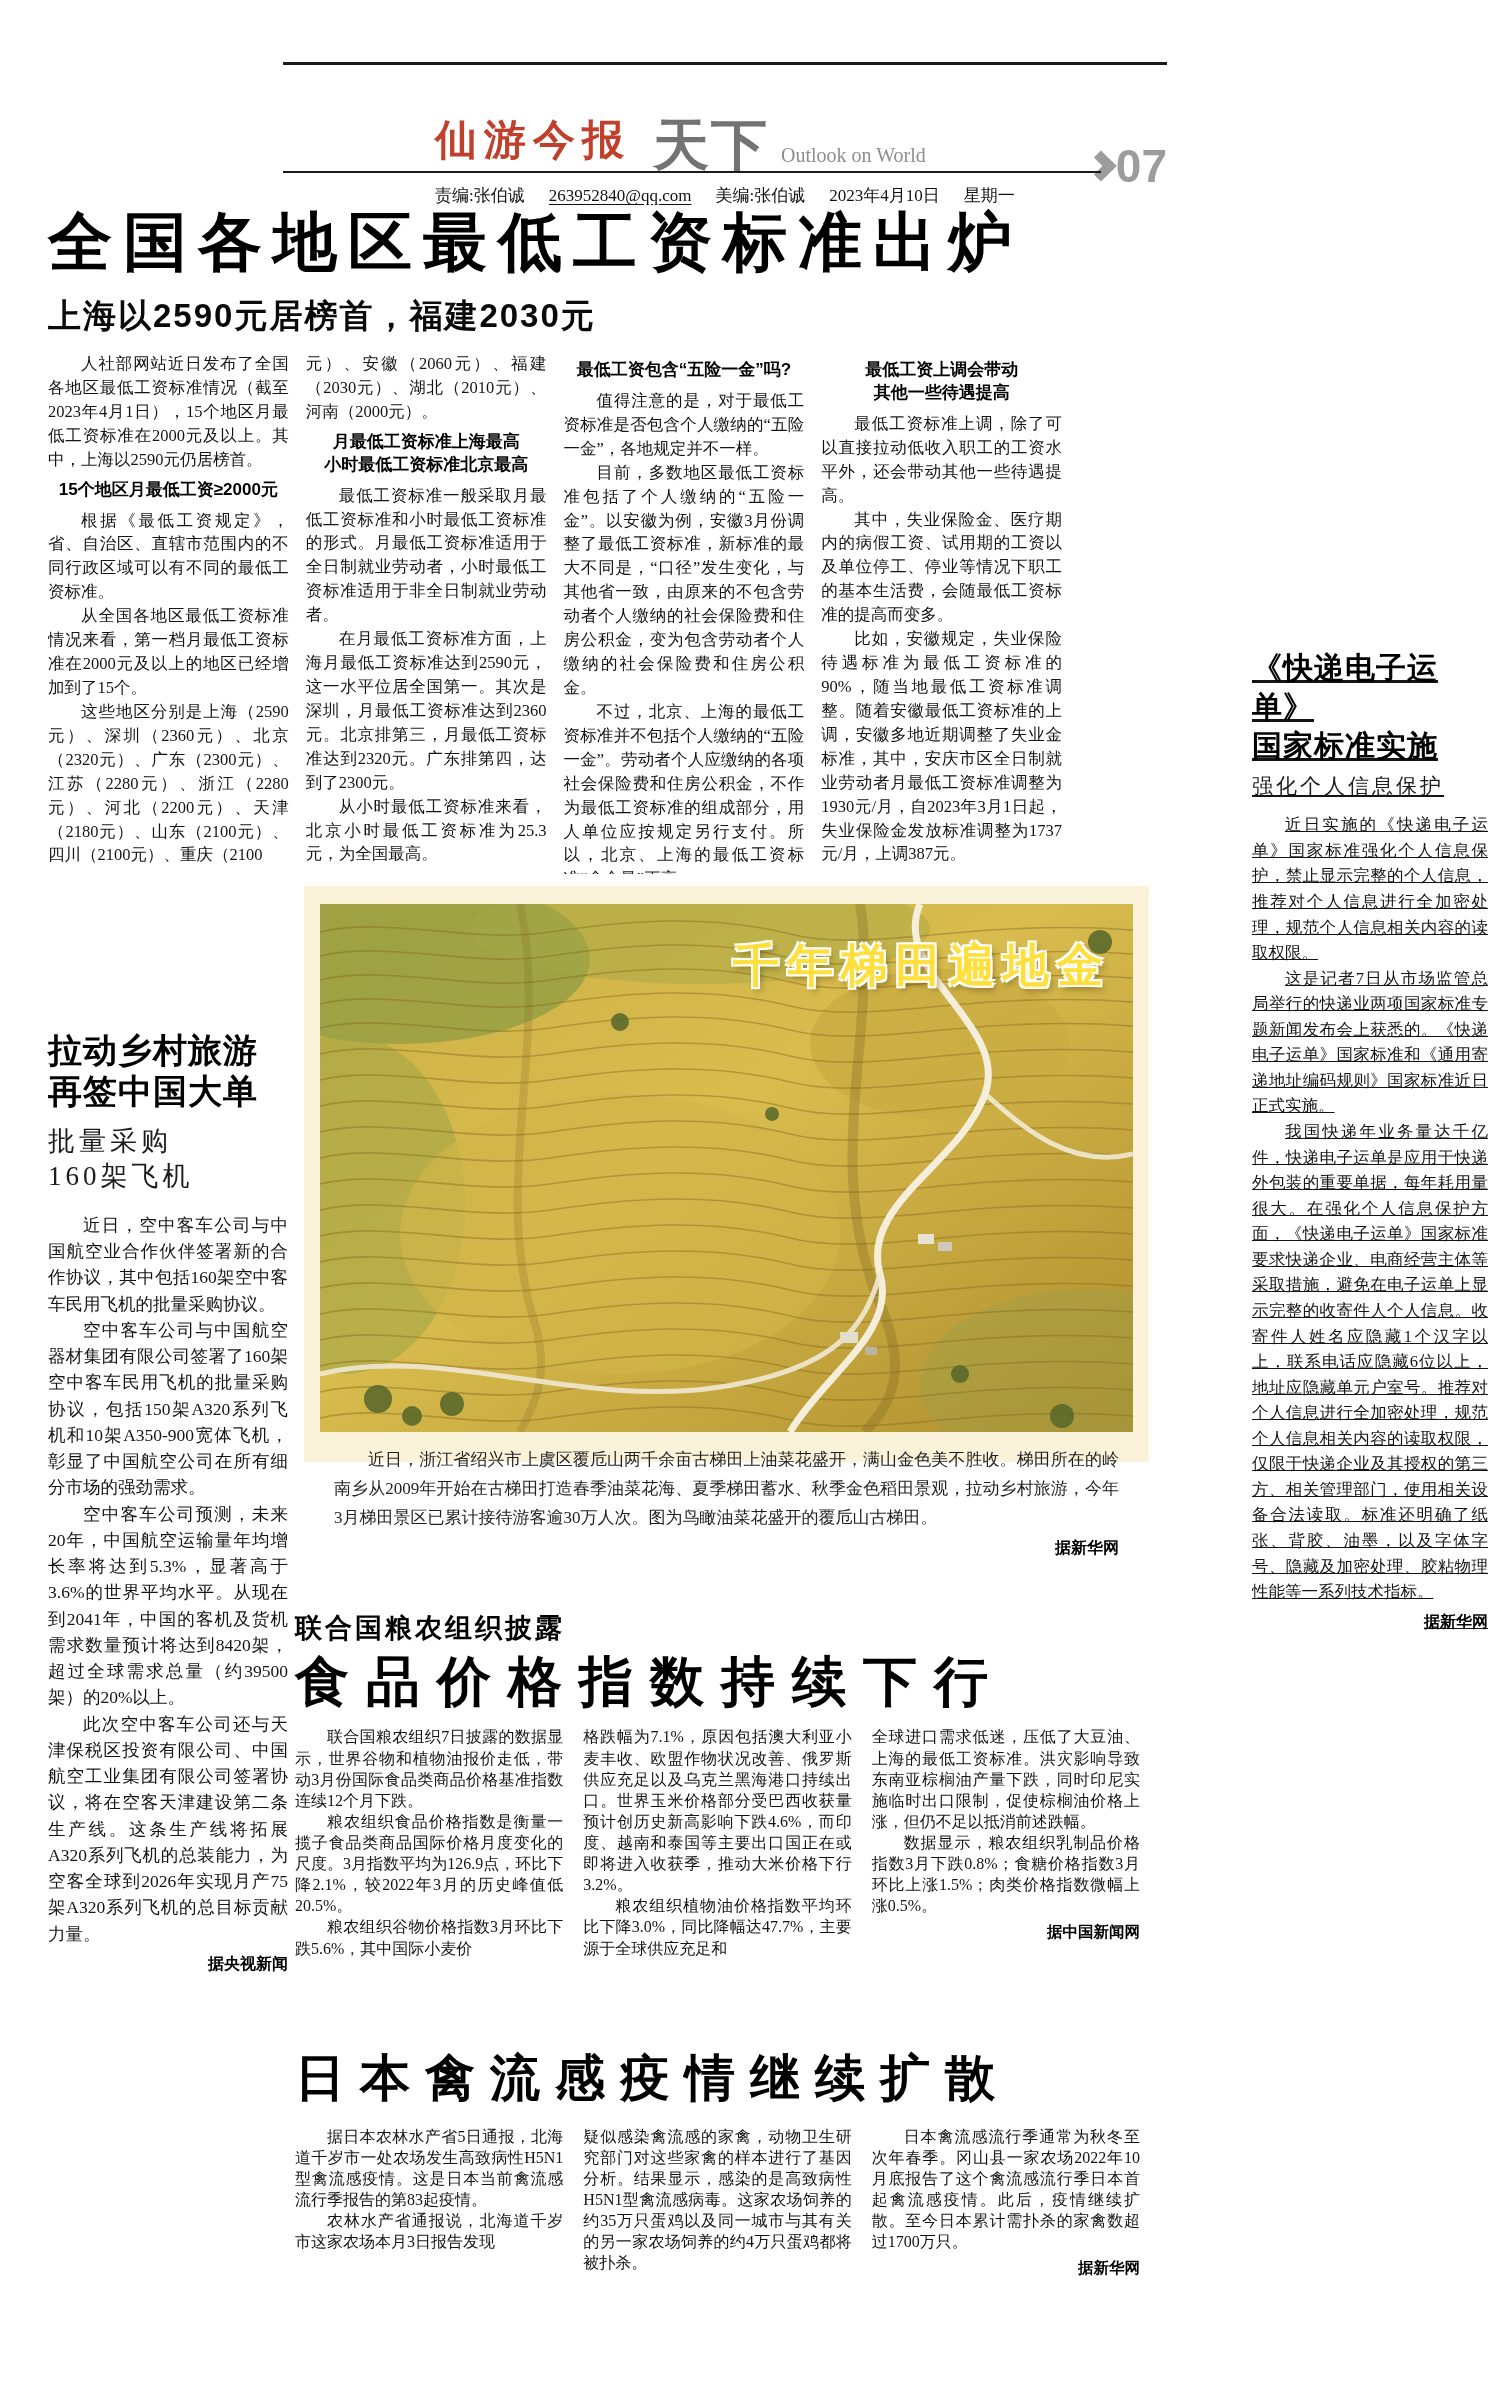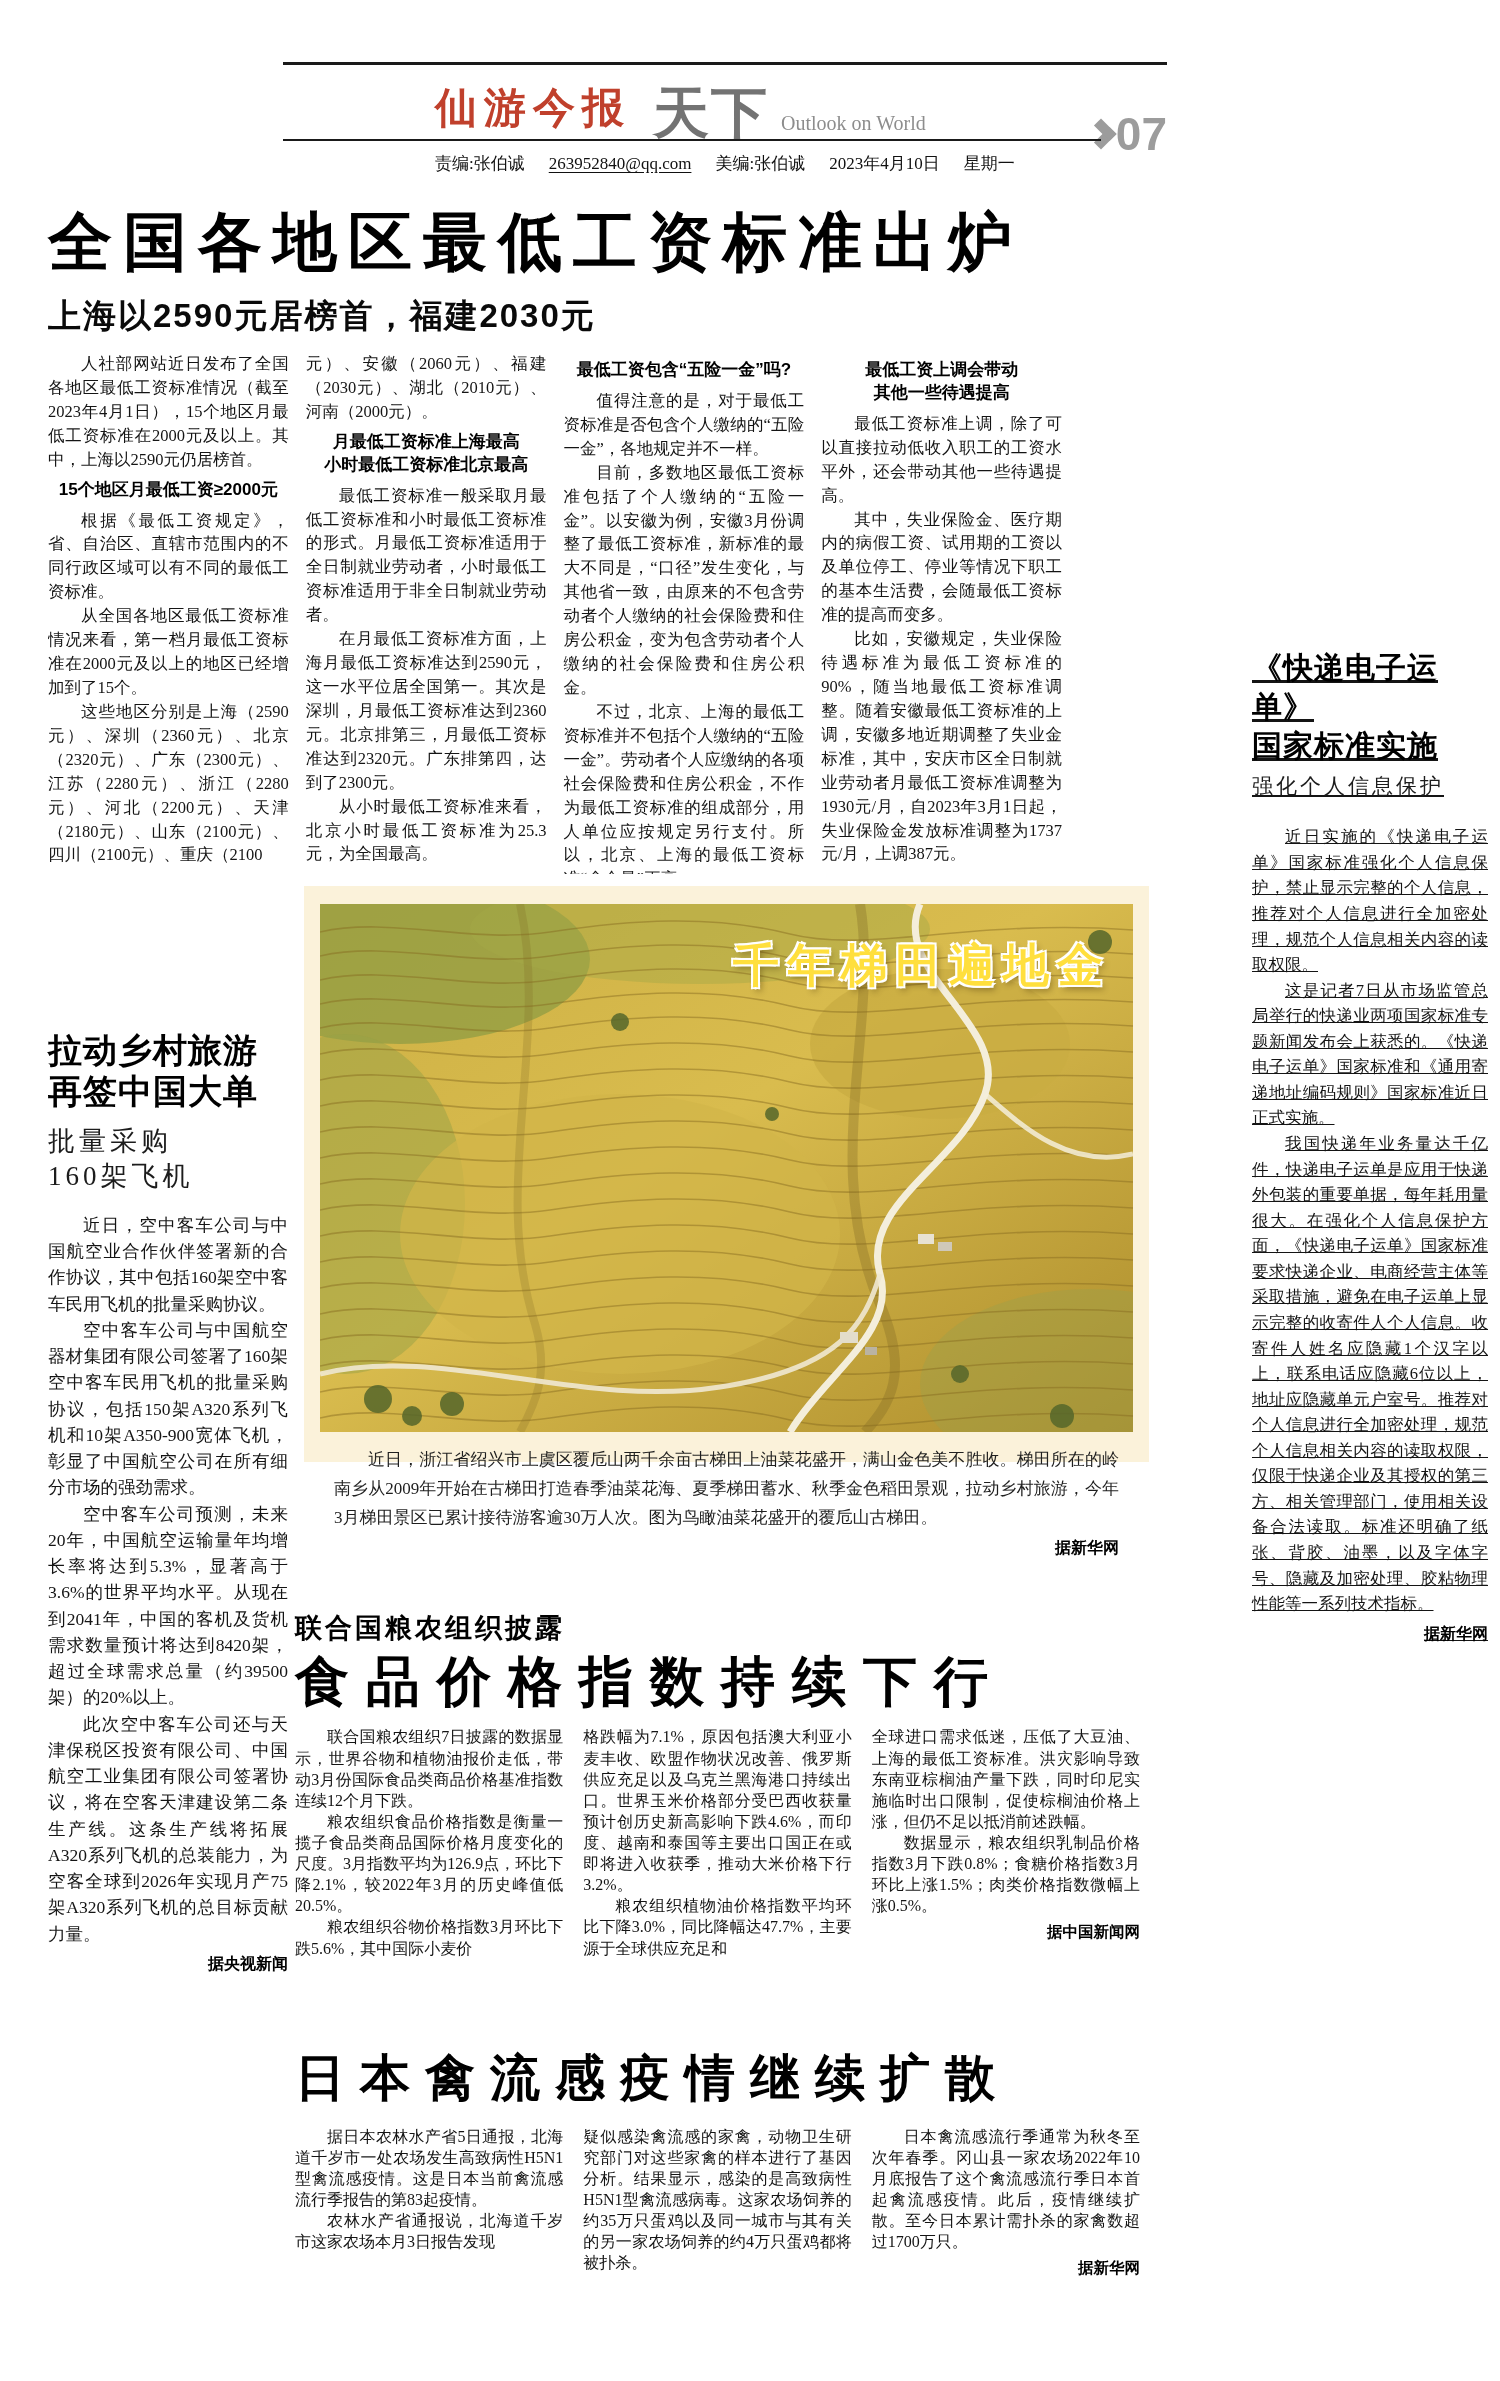--- a/index.html
+++ b/index.html
@@ -2,21 +2,21 @@
 <html style="--masthead-red: #c0402c; --header-gray: #737373; --page-gray: #9c9c9c; --panel-cream: #fbf2da; --overlay-yellow: #ffdf3d;"><head>
 <meta charset="utf-8">
 <style>
   * { box-sizing: border-box; margin: 0; padding: 0; }
   html,body { background:#ffffff; }
   .page { position:relative; width:1500px; height:2381px; background:#fff; overflow:hidden;
           font-family:"Liberation Serif","DejaVu Serif",serif; color:#141414; }
 
   
   .header { position:absolute; left:283px; top:62px; width:884px; border-top:3px solid #1a1a1a; }
-  .mast-row { position:relative; height:74px; }
+  .mast-row { position:relative; height:74px;margin-top:32px; }
   .masthead { position:absolute; left:152px; top:22px; font:700 42px/1 "Liberation Serif",serif;
               color:var(--masthead-red,#c0402c); letter-spacing:7px; }
   .section-cn { position:absolute; left:370px; top:20px; font:900 56px/1 "Liberation Sans",sans-serif;
                 color:var(--header-gray,#737373); letter-spacing:2px; }
   .section-en { position:absolute; left:498px; top:48px; font:400 20px/1 "Liberation Serif",serif;
                 color:#8d8d8d; }
   .mid-rule { position:absolute; left:0; top:74px; width:818px; height:2px; background:#1a1a1a; }
   .pageno { position:absolute; right:0; top:46px; display:flex; align-items:center;
             color:var(--page-gray,#9c9c9c); font:900 46px/1 "Liberation Sans",sans-serif; }
   .chev { width:22px; height:22px; border:solid var(--page-gray,#9c9c9c); border-width:0 10px 10px 0;
@@ -58,21 +58,21 @@
                    color:var(--overlay-yellow,#ffdf3d); letter-spacing:8px;
                    text-shadow:-2px -2px 0 #fff,2px -2px 0 #fff,-2px 2px 0 #fff,2px 2px 0 #fff,3px 4px 6px rgba(60,40,0,.45); }
   .photo-caption { position:absolute; left:30px; right:30px; top:560px; }
   .photo-caption .cap { font:400 17px/1.7 "Liberation Serif",serif; text-align:justify; text-indent:2em; color:#1f1f1f; }
   .photo-caption .credit { margin-top:2px; }
 
   
   .right-art { position:absolute; left:1252px; top:648px; width:236px;text-decoration:underline; }
   .right-art .art-title { font:900 30px/1.3 "Liberation Sans",sans-serif; }
   .right-art .art-subtitle { margin-top:8px; font-size:21px; letter-spacing:3px; }
-  .right-art .body { margin-top:24px; }
+  .right-art .body { margin-top:12px; }
   .right-art .para { font:400 16.5px/1.55 "Liberation Serif",serif; }
 
   
   .food-art { position:absolute; left:295px; top:1612px; width:845px; }
   .kicker { font:600 27px/1.2 "Liberation Sans",sans-serif; letter-spacing:3px; color:#000; }
   .food-headline { margin-top:6px; font:900 54px/1.15 "Liberation Sans",sans-serif; letter-spacing:17px;
                    white-space:nowrap; color:#000; }
   .food-cols { margin-top:14px; display:flex; gap:20px; height:268px; overflow:hidden; }
   .small .para { font:400 16px/1.32 "Liberation Serif",serif; }
   .small .credit { font-size:15.5px; }

